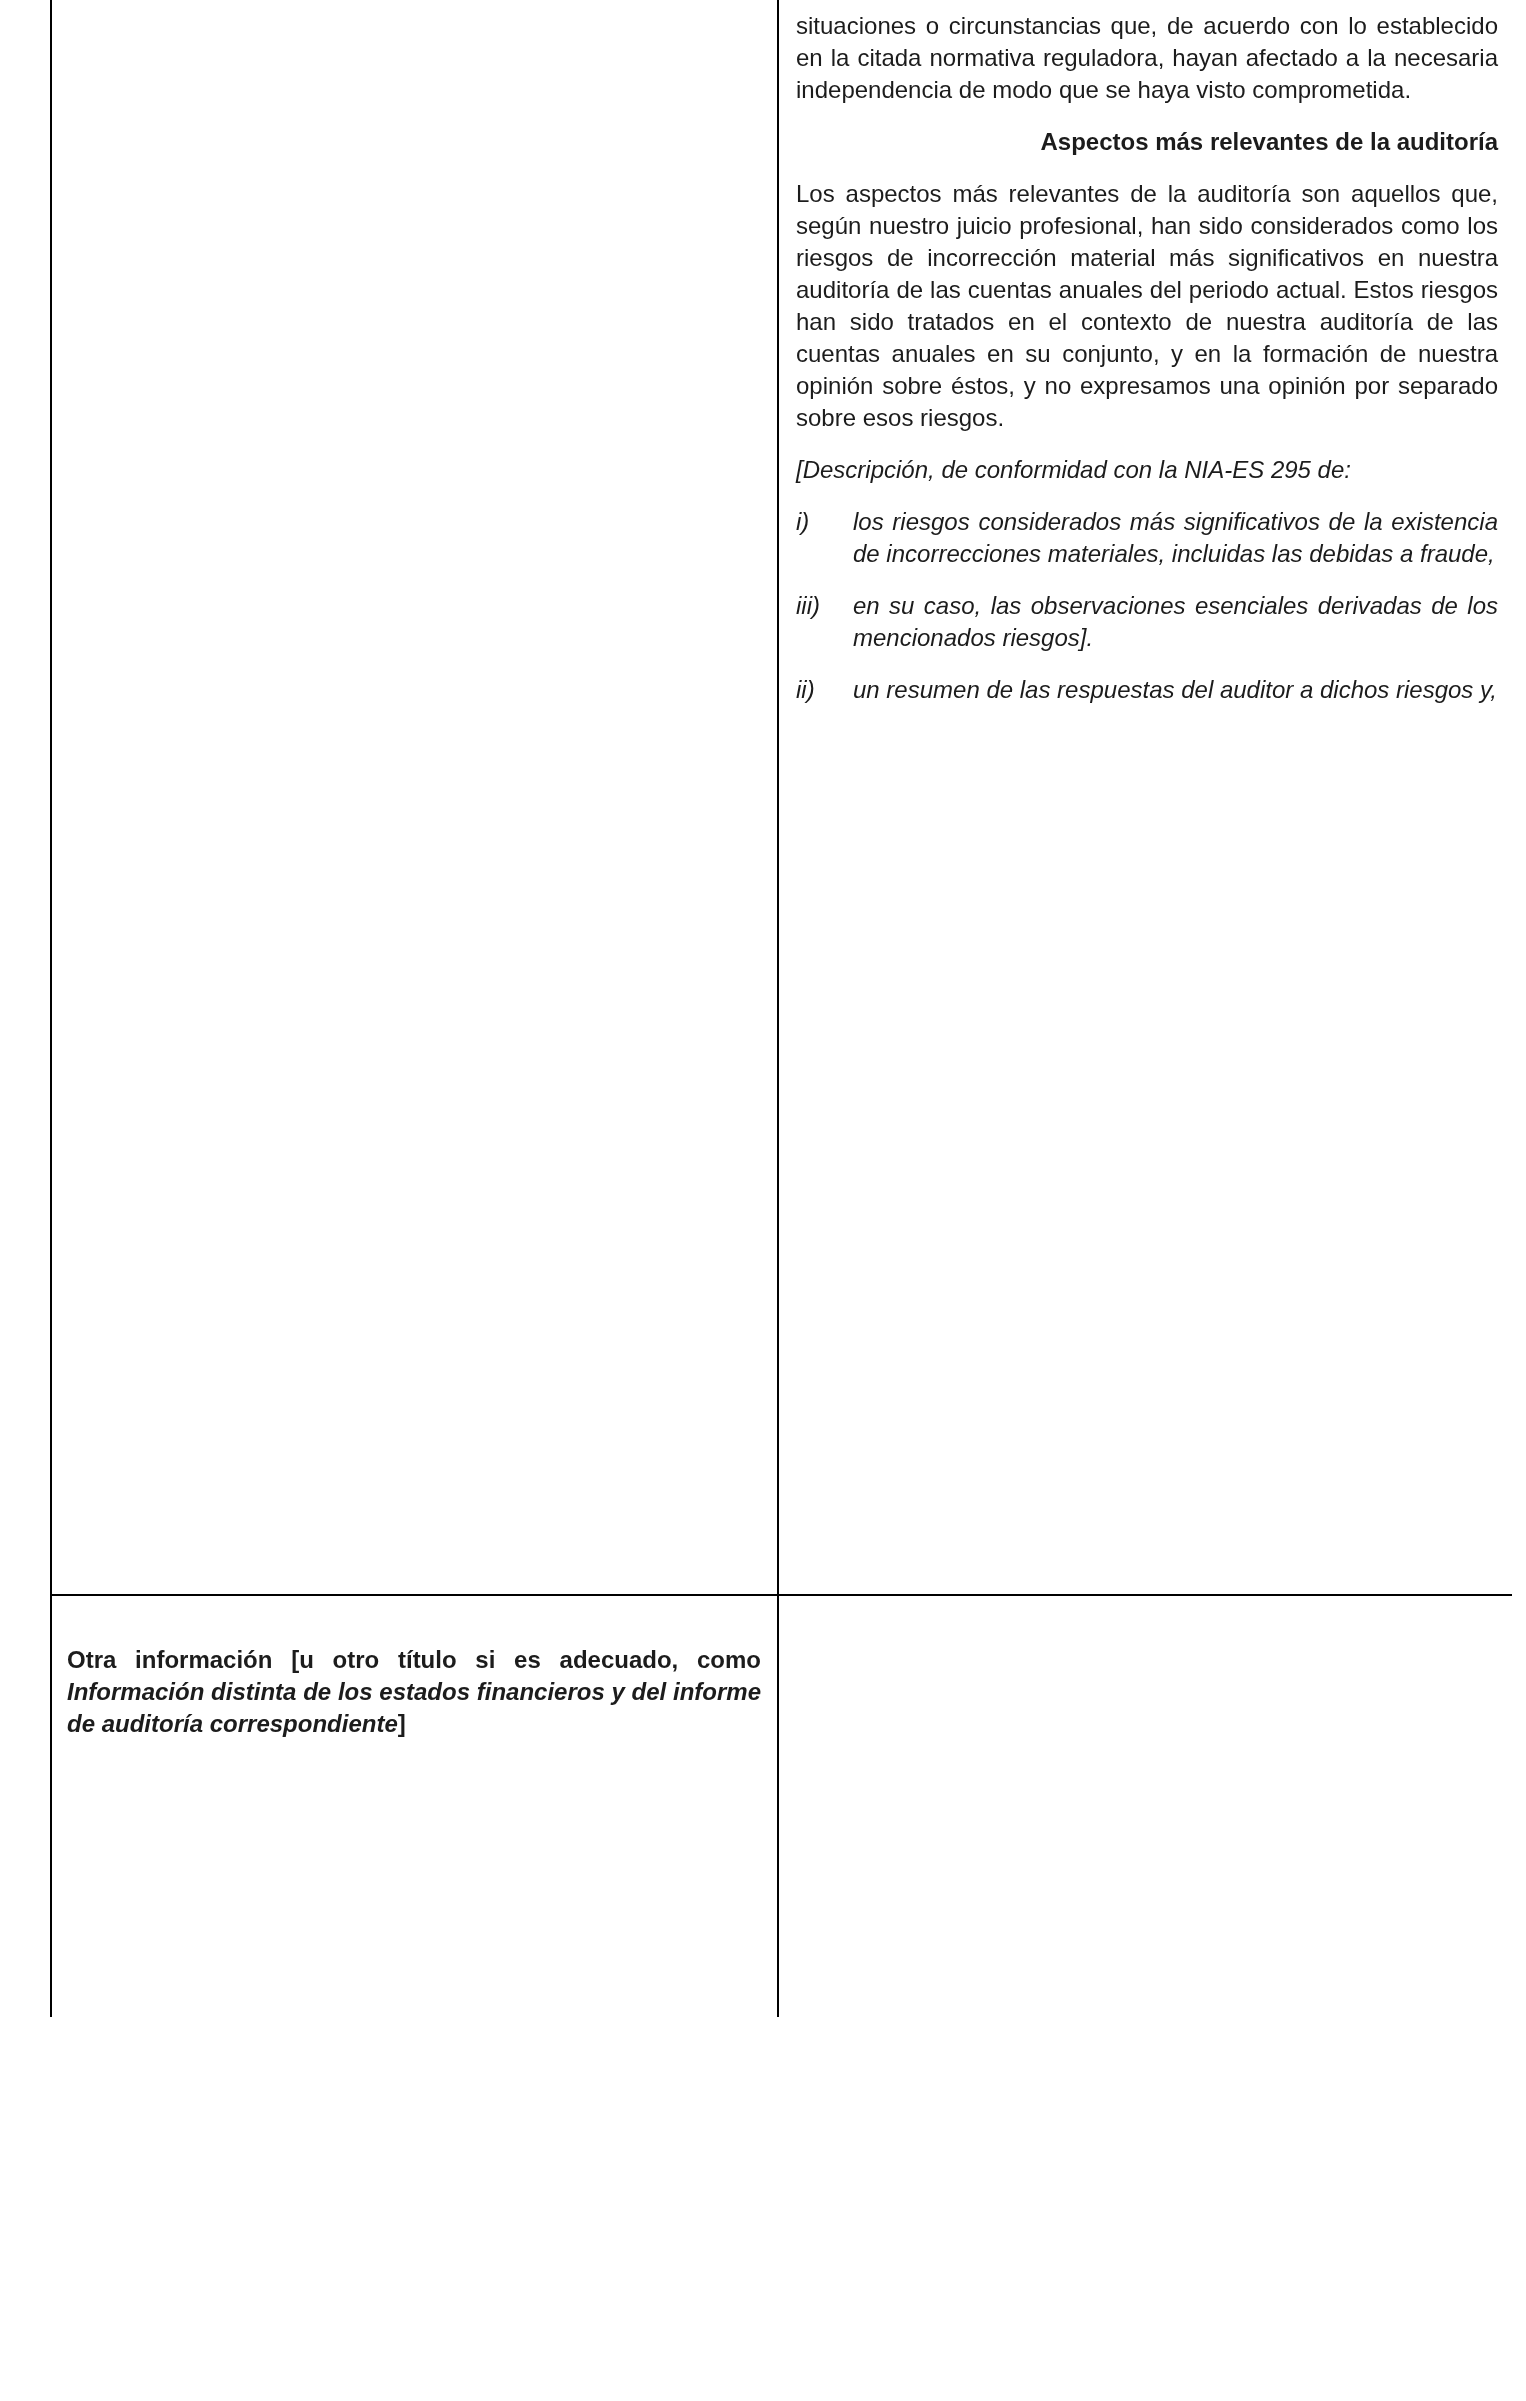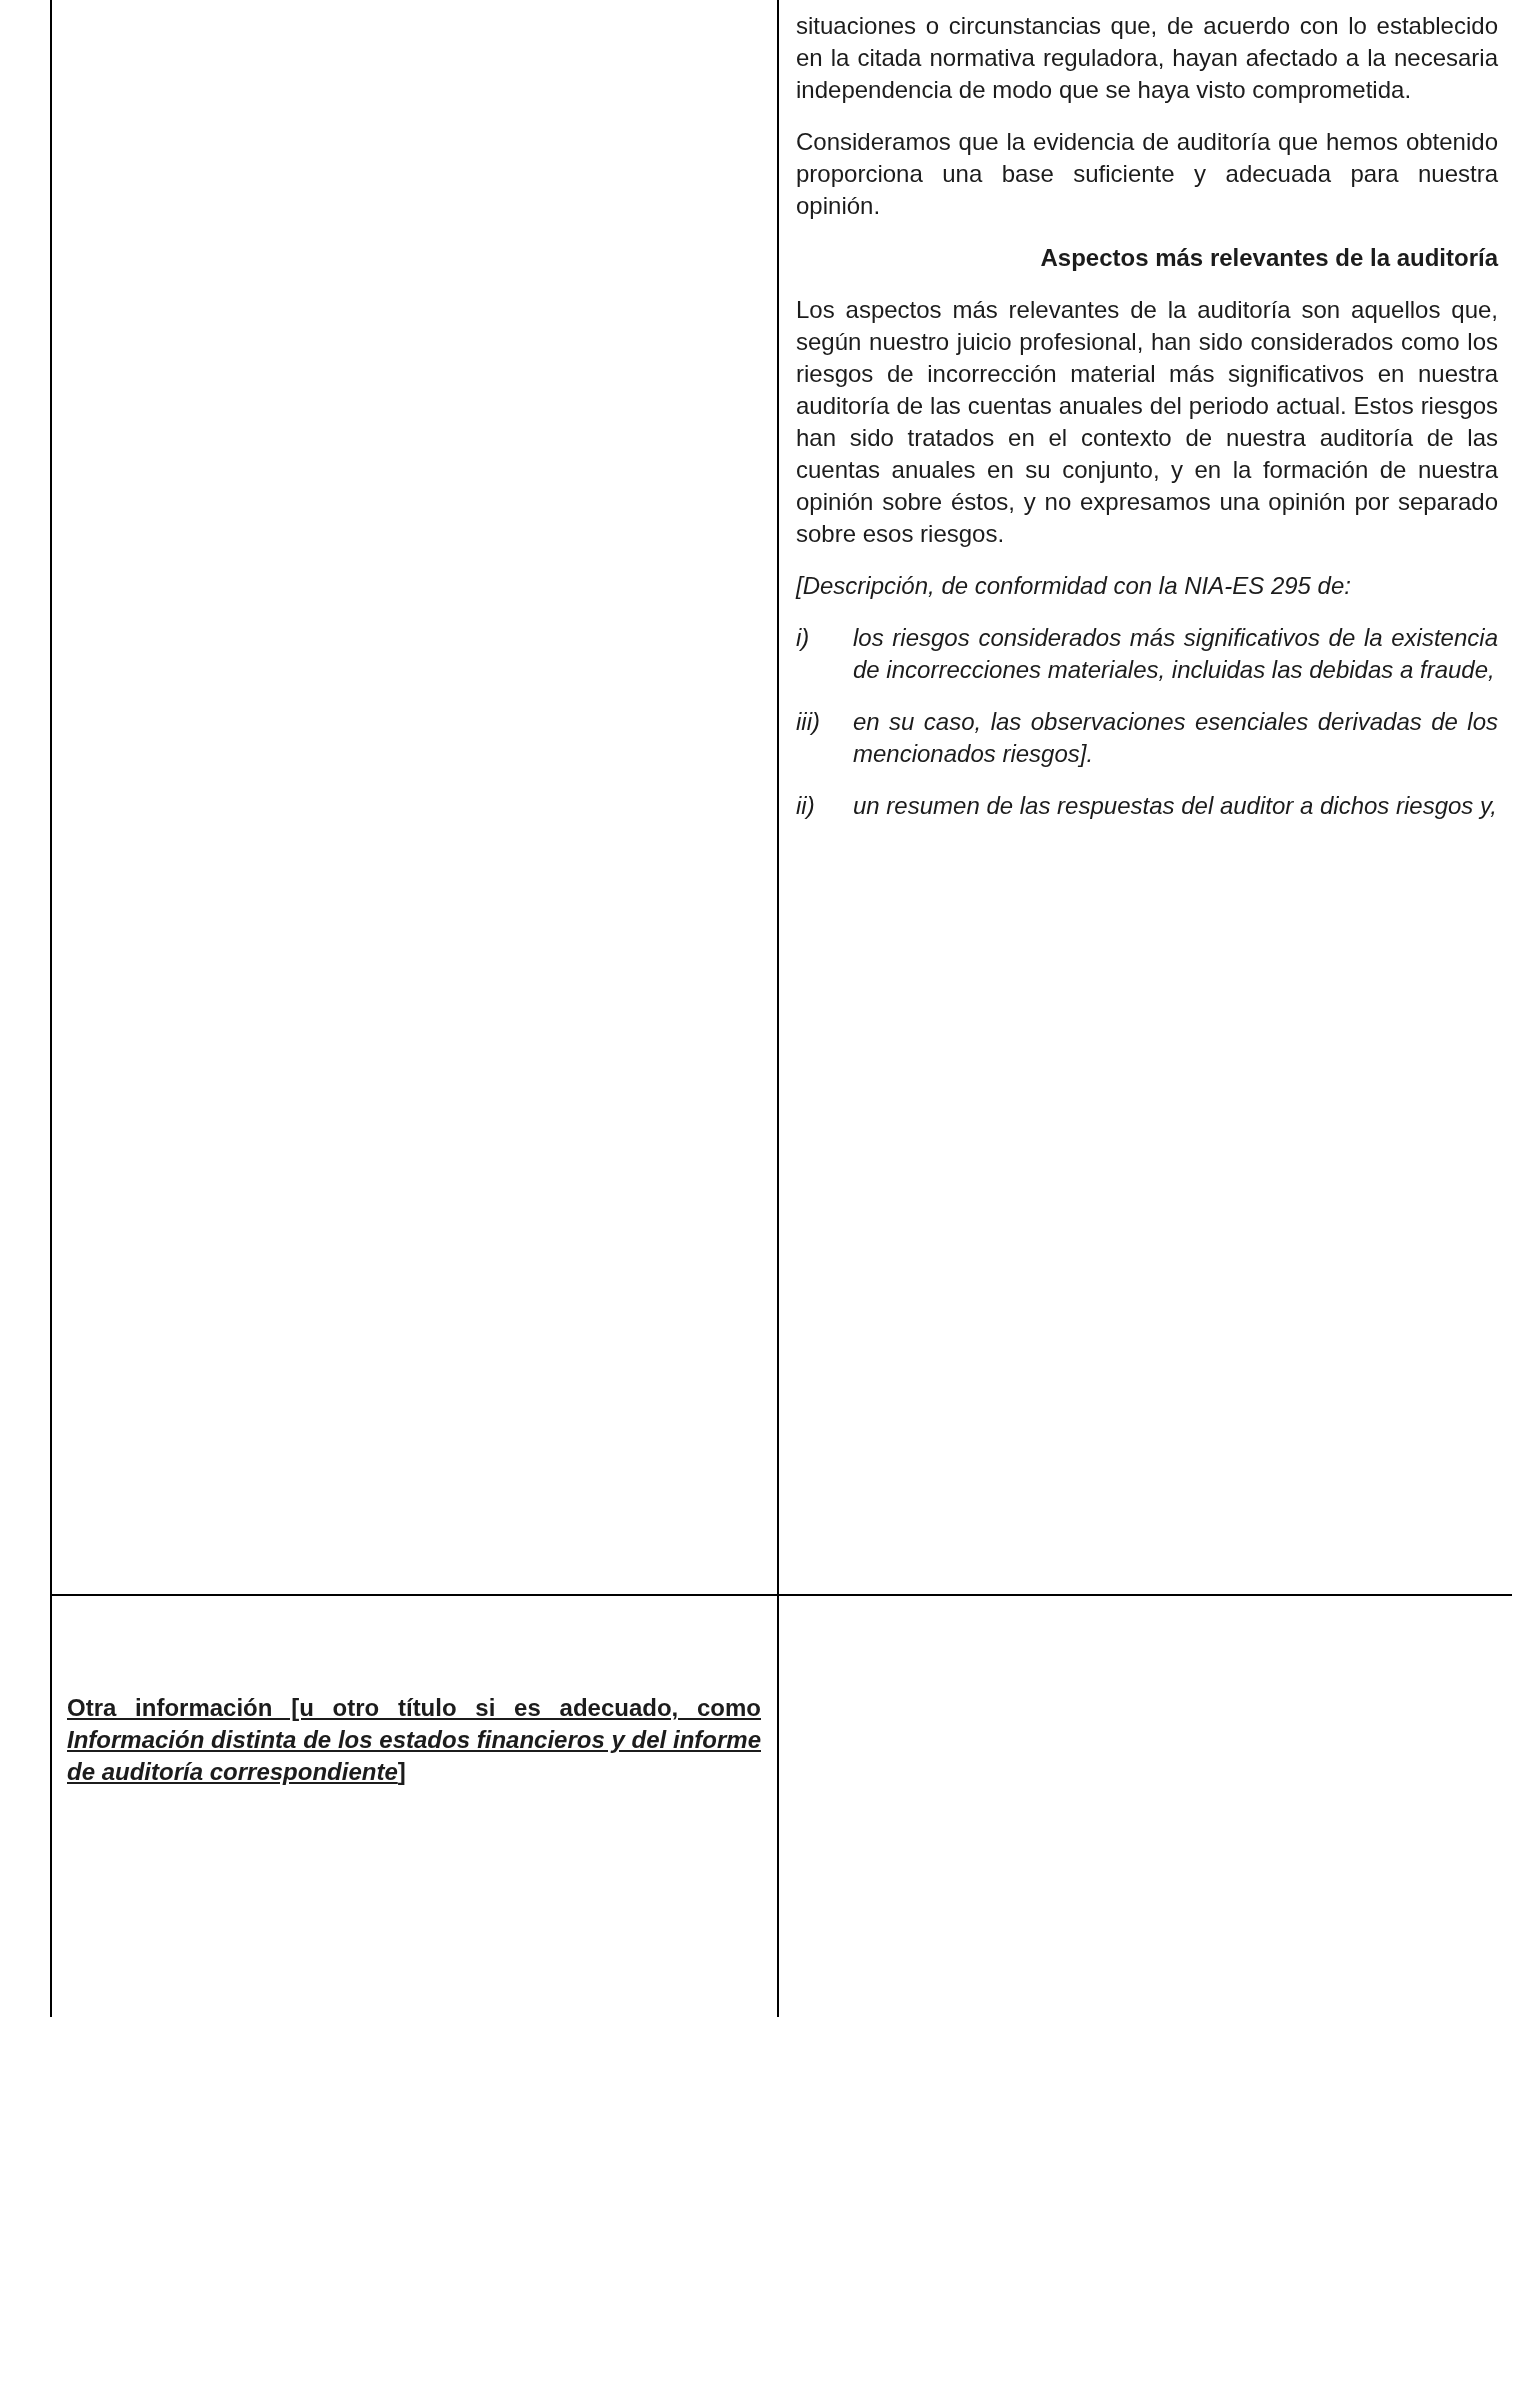--- a/index.html
+++ b/index.html
@@ -14,21 +14,21 @@
     color: #1c1c1c;
     overflow: hidden;
   }
   .vline { position: absolute; width: 1.7px; background: #000; top: 0; }
   .vline.left-border { left: 50px; height: 2017px; }
   .vline.col-divider { left: 777px; height: 2017px; }
   .hline { position: absolute; height: 1.7px; background: #000; left: 50px; width: 1462px; top: 1594px; }
 
   .cell { position: absolute; }
   .cell-row1-right { left: 796px; top: 10.4px; width: 702px; }
-  .cell-row2-left  { left: 67px;  top: 1692px; width: 694px; text-decoration: underline; }
+  .cell-row2-left  { left: 67px;  top: 1644px; width: 694px; }
   .cell-row2-right { left: 796px; top: 1616px; width: 702px; }
 
   .para { margin: 0 0 20px 0; text-align: justify; }
   .heading { margin: 0 0 20px 0; font-weight: bold; text-align: right; }
   .italic { font-style: italic; }
   .bold { font-weight: bold; }
   .bold-italic { font-weight: bold; font-style: italic; }
 
   .list-item { display: flex; margin: 0 0 20px 0; font-style: italic; }
   .list-marker { width: 57px; flex-shrink: 0; text-align: left; }
@@ -38,21 +38,20 @@
 <body>
 
 <div class="page">
 
   <div class="vline left-border"></div>
   <div class="vline col-divider"></div>
   <div class="hline"></div>
 
   <div class="cell cell-row1-right">
     <p class="para">situaciones o circunstancias que, de acuerdo con lo establecido en la citada normativa reguladora, hayan afectado a la necesaria independencia de modo que se haya visto comprometida.</p>
-    <p class="para">Consideramos que la evidencia de auditoría que hemos obtenido proporciona una base suficiente y adecuada para nuestra opinión.</p>
     <p class="heading">Aspectos más relevantes de la auditoría</p>
     <p class="para">Los aspectos más relevantes de la auditoría son aquellos que, según nuestro juicio profesional, han sido considerados como los riesgos de incorrección material más significativos en nuestra auditoría de las cuentas anuales del periodo actual. Estos riesgos han sido tratados en el contexto de nuestra auditoría de las cuentas anuales en su conjunto, y en la formación de nuestra opinión sobre éstos, y no expresamos una opinión por separado sobre esos riesgos.</p>
     <p class="para italic">[Descripción, de conformidad con la NIA-ES 295 de:</p>
 
     <div class="list-item">
       <span class="list-marker">i)</span>
       <span class="list-text">los riesgos considerados más significativos de la existencia de incorrecciones materiales, incluidas las debidas a fraude,</span>
     </div>
     <div class="list-item">
       <span class="list-marker">iii)</span>

